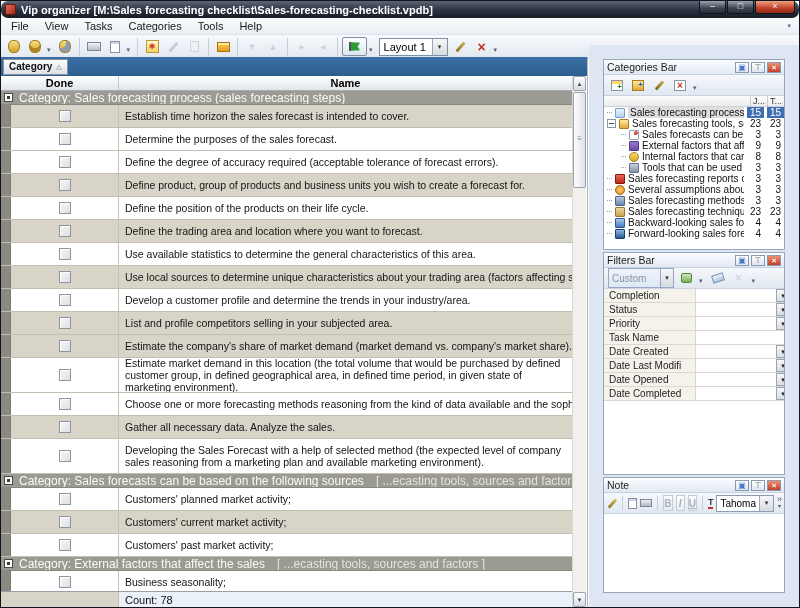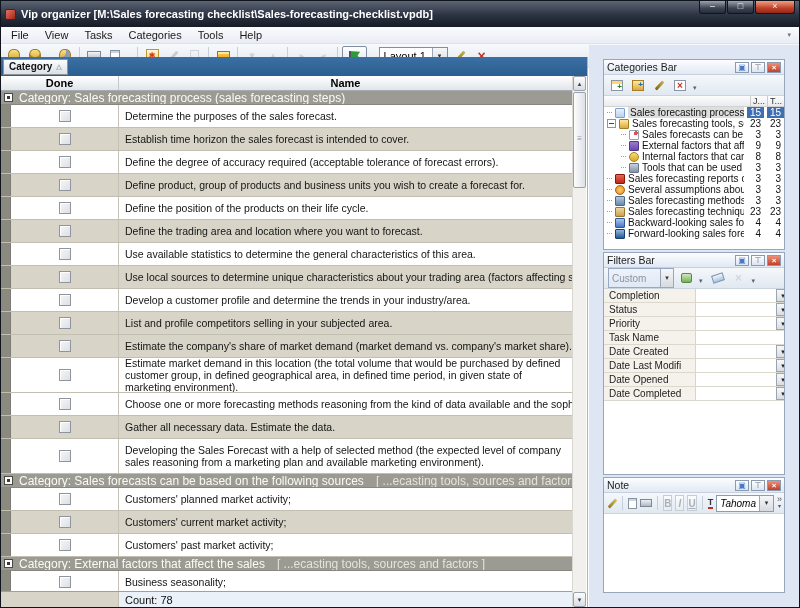--- a/index.html
+++ b/index.html
@@ -1,21 +1,21 @@
 <!DOCTYPE html>
 <html><head>
 <meta charset="utf-8">
 <style>
   html,body{margin:0;padding:0;background:#333;}
   *{box-sizing:border-box;}
   #window{position:relative;width:800px;height:608px;background:#fff;overflow:hidden;
     font-family:"Liberation Sans",sans-serif;border:1px solid #10141c;}
   
-  .titlebar{height:26px;background:linear-gradient(#5c6574,#2b3342 55%,#161b25);display:flex;
-    align-items:center;color:#fff;font-size:11px;font-weight:bold;padding-left:4px;gap:5px;position:relative;}
+  .titlebar{height:17px;background:linear-gradient(#5c6574,#2b3342 55%,#161b25);display:flex;
+    align-items:center;color:#fff;font-size:11px;font-weight:bold;padding-left:4px;gap:5px;position:relative;border-radius:7px;}
   .appicon{width:11px;height:11px;border-radius:2px;background:linear-gradient(135deg,#e87060,#a02818);
     border:1px solid #701408;flex:0 0 auto;}
   .wbtns{position:absolute;right:4px;top:0;display:flex;gap:1px;}
   .wb{width:27px;height:13px;border:1px solid #10141c;border-top:none;border-radius:0 0 3px 3px;
     background:linear-gradient(#9aa2b0,#3c4452 60%,#262d3a);color:#f0f3f8;font-size:9px;line-height:11px;
     text-align:center;font-weight:normal;}
   .wb.close{width:40px;background:linear-gradient(#f0a080,#c04028 60%,#902818);}
   
   .menubar{height:17px;background:linear-gradient(#fafbfd,#e9edf4);border-bottom:1px solid #dde2ea;
     display:flex;align-items:center;font-size:11px;color:#1a1a1a;padding-left:2px;position:relative;}
@@ -167,21 +167,21 @@
   .flbl{width:92px;background:#f4f2eb;border-right:1px solid #d8d5ca;padding:1px 0 0 5px;overflow:hidden;white-space:nowrap;flex:0 0 auto;}
   .fval{flex:1;background:#fff;}
   .fdd{width:14px;flex:0 0 auto;border:1px solid #9aa4b2;background:linear-gradient(#f7f8fa,#d8dde3);
     display:flex;align-items:center;justify-content:center;font-size:7px;color:#222;}
   
   .fb{width:16px;height:16px;border:1px solid #c6cdd7;background:linear-gradient(#fbfcfd,#e9edf2);
     color:#a8b2bc;font-size:10px;font-weight:bold;display:flex;align-items:center;justify-content:center;}
   .fb.it{font-style:italic;}
   .fb.un{text-decoration:underline;}
   .ncombo{height:17px;width:74px;border:1px solid #8e9cb0;background:#fff;font-size:10px;display:flex;align-items:center;}
-  .ncombo .combo-v{flex:1;padding:0 3px;min-width:0;font-style:italic;}
+  .ncombo .combo-v{flex:1;padding:0 3px;min-width:0;}
   .ncombo .combo-dd{width:14px;}
   .noverflow{margin-left:auto;margin-right:2px;font-size:9px;color:#556;display:flex;flex-direction:column;
     align-items:center;line-height:7px;}
   .noverflow .ca{font-size:6px;}
   .notebody{flex:1;background:#fff;}
 </style>
 </head>
 <body>
 
 <div id="window">
@@ -281,34 +281,34 @@
       </div>
       <div class="colhdr">
         <div class="cdone">Done</div>
         <div class="cname">Name</div>
       </div>
       <div class="rowswrap" id="rows">
           <div class="catrow">
             <span class="catbox"></span>
             <span class="catlabel">Category: Sales forecasting process (sales forecasting steps)</span>
           </div>
+          <div class="trow tan">
+            <div class="gut"></div>
+            <div class="tdone">
+              <span class="cbx"></span>
+            </div>
+            <div class="tname">Establish time horizon the sales forecast is intended to cover.</div>
+          </div>
           <div class="trow white">
             <div class="gut"></div>
             <div class="tdone">
               <span class="cbx"></span>
             </div>
             <div class="tname">Determine the purposes of the sales forecast.</div>
           </div>
-          <div class="trow tan">
-            <div class="gut"></div>
-            <div class="tdone">
-              <span class="cbx"></span>
-            </div>
-            <div class="tname">Establish time horizon the sales forecast is intended to cover.</div>
-          </div>
           <div class="trow white">
             <div class="gut"></div>
             <div class="tdone">
               <span class="cbx"></span>
             </div>
             <div class="tname">Define the degree of accuracy required (acceptable tolerance of forecast errors).</div>
           </div>
           <div class="trow tan">
             <div class="gut"></div>
             <div class="tdone">
@@ -377,21 +377,21 @@
             <div class="tdone">
               <span class="cbx"></span>
             </div>
             <div class="tname">Choose one or more forecasting methods reasoning from the kind of data available and the sophistication needed in the forecast.</div>
           </div>
           <div class="trow tan">
             <div class="gut"></div>
             <div class="tdone">
               <span class="cbx"></span>
             </div>
-            <div class="tname">Gather all necessary data. Estimate the data.</div>
+            <div class="tname">Gather all necessary data. Analyze the sales.</div>
           </div>
           <div class="trow white two">
             <div class="gut"></div>
             <div class="tdone">
               <span class="cbx"></span>
             </div>
             <div class="tname">Developing the Sales Forecast with a help of selected method (the expected level of company sales reasoning from a marketing plan and available marketing environment).</div>
           </div>
           <div class="catrow">
             <span class="catbox"></span>

